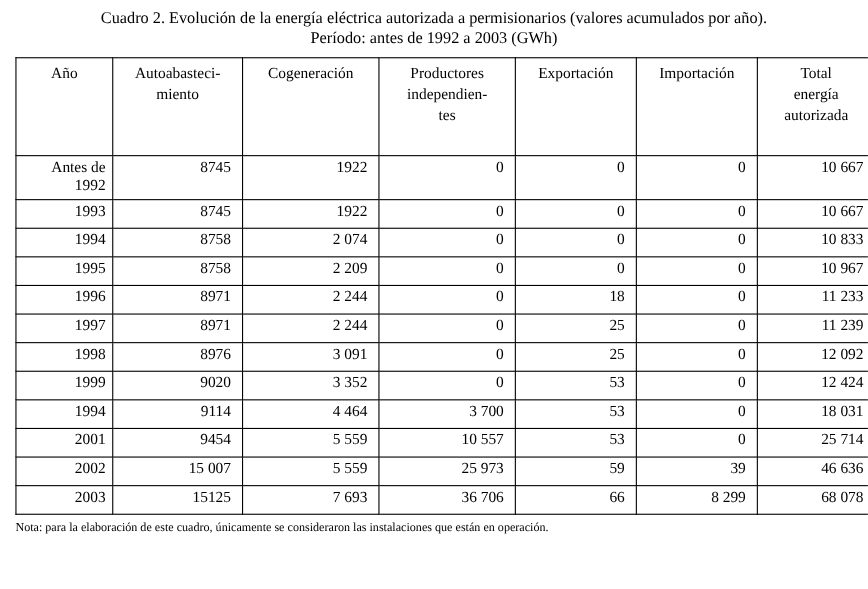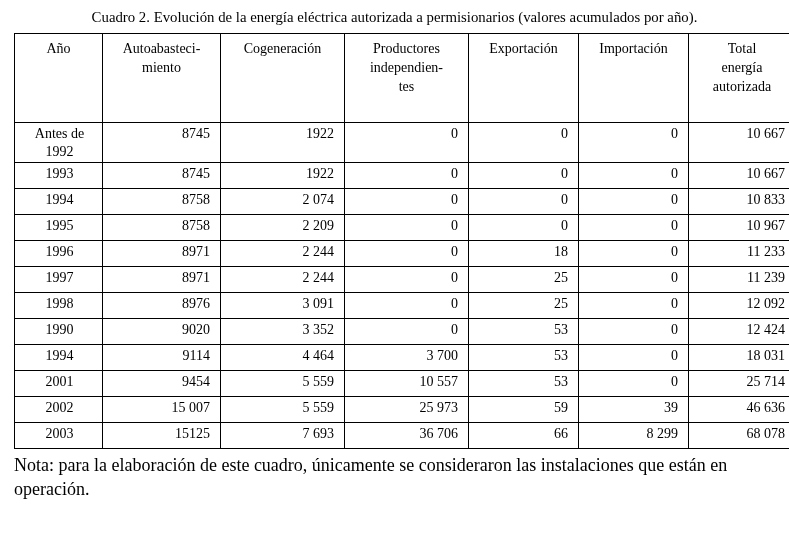--- a/index.html
+++ b/index.html
@@ -49,58 +49,59 @@
     padding-bottom: 6px;
     height: 76px;
     vertical-align: top;
     margin-top: 28px;
   }
   table.data tbody td {
     height: 21px;
     line-height: 1.3;
   }
   table.data tbody td.year {
-    text-align: center;
+    text-align: right;
     padding-left: 8px;
   }
   table.data tbody td.num {
     text-align: right;
     padding-right: 10px;
   }
   
   col.c0 { width: 88px; }
   col.c1 { width: 118px; }
   col.c2 { width: 124px; }
   col.c3 { width: 124px; }
   col.c4 { width: 110px; }
   col.c5 { width: 110px; }
   col.c6 { width: 107px; }
 
   .notes {
     margin-top: 5px;
-    font-size: 18px;
+    font-size: 11px;
     line-height: 1.3;
   }
   .notes .note {
     margin: 0 0 2px 0;
   }
   .notes .source {
     margin: 6px 0 0 0;
   }
   .firstrow td.year {
     line-height: 1.25;
   }
 </style>
 </head>
 <body>
 
 <div class="page">
 
   <div class="caption">
     <span class="line1">Cuadro 2. Evolución de la energía eléctrica autorizada a permisionarios (valores acumulados por año).</span>
+    <span class="line2">Período: antes de 1992 a 2003 (GWh)</span>
   </div>
 
   <table class="data">
     <colgroup>
       <col class="c0">
         <col class="c1">
         <col class="c2">
         <col class="c3">
         <col class="c4">
         <col class="c5">
@@ -175,21 +176,21 @@
       <tr>
         <td class="year">1998</td>
         <td class="num">8976</td>
         <td class="num">3 091</td>
         <td class="num">0</td>
         <td class="num">25</td>
         <td class="num">0</td>
         <td class="num">12 092</td>
       </tr>
       <tr>
-        <td class="year">1990</td>
+        <td class="year">1999</td>
         <td class="num">9020</td>
         <td class="num">3 352</td>
         <td class="num">0</td>
         <td class="num">53</td>
         <td class="num">0</td>
         <td class="num">12 424</td>
       </tr>
       <tr>
         <td class="year">1994</td>
         <td class="num">9114</td>

